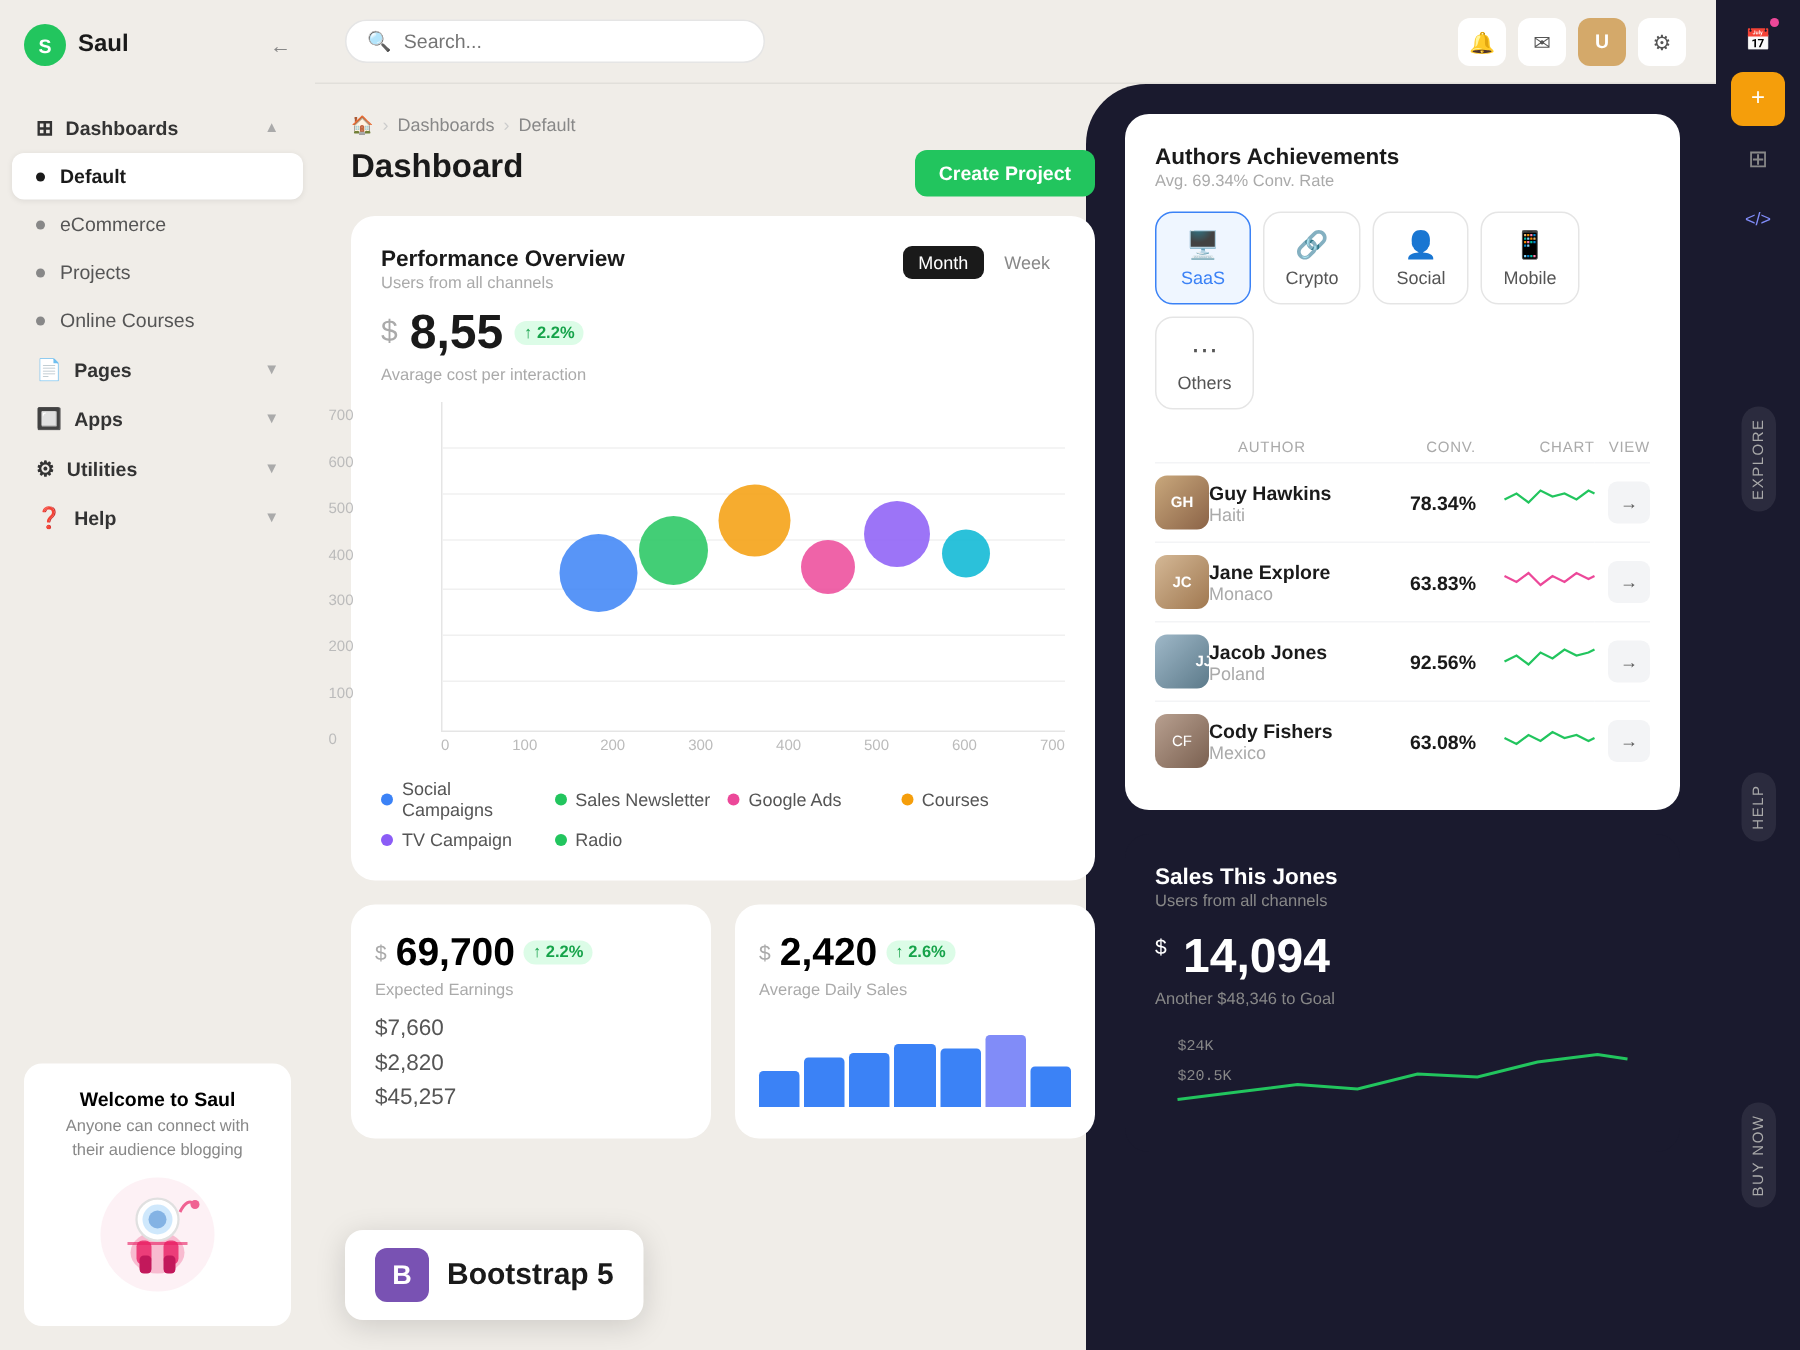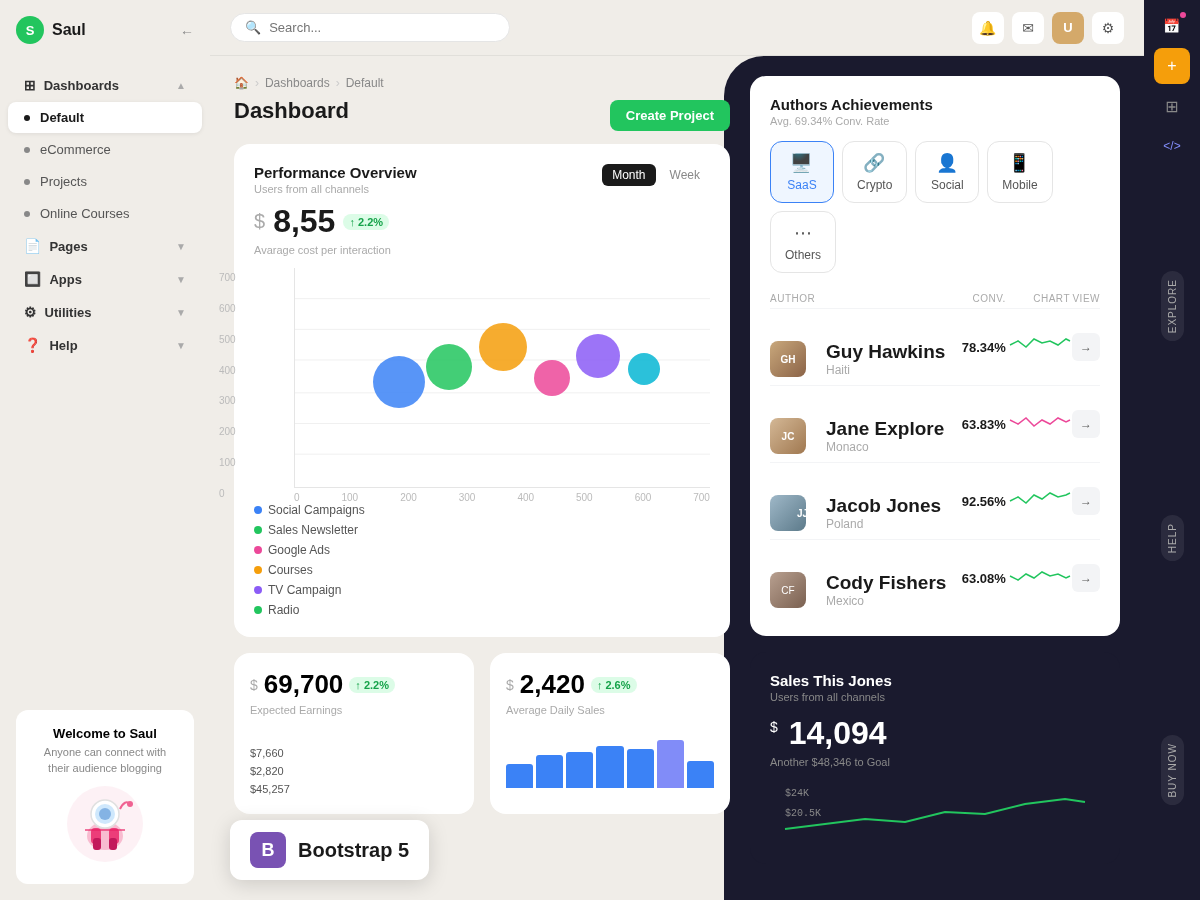--- a/index.html
+++ b/index.html
@@ -60,53 +60,53 @@
     .badge-green { background: #dcfce7; color: #16a34a; font-size: 11px; padding: 2px 6px; border-radius: 10px; font-weight: 600; }
     .metric-sub { font-size: 11px; color: #aaa; margin-top: 4px; margin-bottom: 12px; }
 
     
     .bubble-chart { position: relative; height: 220px; border-left: 1px solid #e5e5e5; border-bottom: 1px solid #e5e5e5; }
     .y-labels { position: absolute; left: -35px; top: 0; bottom: 0; display: flex; flex-direction: column; justify-content: space-between; font-size: 10px; color: #bbb; padding: 4px 0; }
     .x-labels { display: flex; justify-content: space-between; font-size: 10px; color: #bbb; margin-top: 4px; padding: 0 0 0 0; }
     .bubble { position: absolute; border-radius: 50%; opacity: 0.85; transform: translate(-50%, -50%); }
 
     
-    .legend { display: grid; grid-template-columns: 1fr; gap: 6px; }
+    .legend { display: grid; grid-template-columns: 1fr 1fr 1fr 1fr; gap: 6px; margin-top: 16px; }
     .legend-item { display: flex; align-items: center; gap: 6px; font-size: 12px; color: #555; }
     .legend-dot { width: 8px; height: 8px; border-radius: 50%; flex-shrink: 0; }
 
     
     .metrics-row { display: flex; gap: 16px; }
     .metric-card { flex: 1; background: white; border-radius: 16px; padding: 16px; }
     .metric-card-val { font-size: 26px; font-weight: 700; display: flex; align-items: center; gap: 6px; }
     .metric-card-label { font-size: 11px; color: #aaa; margin-top: 4px; }
     .mini-bars { display: flex; align-items: flex-end; gap: 3px; margin-top: 12px; height: 60px; }
     .mini-bar { background: #3b82f6; border-radius: 3px 3px 0 0; flex: 1; }
-    .meta-list { margin-top: 28px; font-size: 11px; color: #555; }
+    .meta-list { margin-top: 8px; font-size: 15px; color: #555; }
     .meta-item { padding: 3px 0; }
 
     
     .authors-card { background: white; border-radius: 16px; padding: 20px; margin-bottom: 16px; }
     .authors-title { font-size: 15px; font-weight: 700; color: #1a1a1a; }
     .authors-sub { font-size: 11px; color: #aaa; margin-top: 2px; margin-bottom: 14px; }
 
     
     .cat-tabs { display: flex; flex-wrap: wrap; gap: 8px; margin-bottom: 16px; }
     .cat-tab { display: flex; flex-direction: column; align-items: center; padding: 10px 14px; border-radius: 12px; border: 1px solid #e5e5e5; cursor: pointer; font-size: 12px; color: #555; min-width: 64px; }
     .cat-tab.active { border-color: #3b82f6; color: #3b82f6; background: #eff6ff; }
     .cat-tab-icon { font-size: 18px; margin-bottom: 4px; }
 
     
     .authors-table { width: 100%; border-collapse: collapse; }
-    .authors-table th { font-size: 10px; color: #aaa; text-align: left; padding: 4px 0; font-weight: 500; text-transform: uppercase; letter-spacing: 0.05em; }
+    .authors-table th { font-size: 10px; color: #aaa; text-align: center; padding: 4px 0; font-weight: 500; text-transform: uppercase; letter-spacing: 0.05em; }
     .authors-table th.right { text-align: right; }
     .authors-table td { padding: 8px 0; border-top: 1px solid #f3f4f6; vertical-align: middle; }
-    .author-info { display: flex; align-items: center; gap: 20px; margin-top: 24px; }
+    .author-info { display: flex; align-items: center; gap: 0; }
     .author-avatar { width: 36px; height: 36px; border-radius: 8px; overflow: hidden; flex-shrink: 0; }
-    .author-name { font-size: 19px; font-weight: 600; color: #1a1a1a; }
+    .author-name { font-size: 13px; font-weight: 600; color: #1a1a1a; }
     .author-location { font-size: 12px; color: #aaa; }
     .conv-value { font-size: 13px; font-weight: 600; color: #1a1a1a; text-align: right; }
     .chart-cell { text-align: right; }
     .view-btn { width: 28px; height: 28px; background: #f3f4f6; border-radius: 6px; display: flex; align-items: center; justify-content: center; color: #555; font-size: 12px; cursor: pointer; margin-left: auto; }
 
     
     .sales-card { background: #1a1a2e; border-radius: 16px; padding: 20px; color: white; }
     .sales-title { font-size: 15px; font-weight: 700; color: white; }
     .sales-sub { font-size: 11px; color: #888; margin-top: 2px; margin-bottom: 12px; }
     .sales-value { font-size: 32px; font-weight: 700; color: white; }

